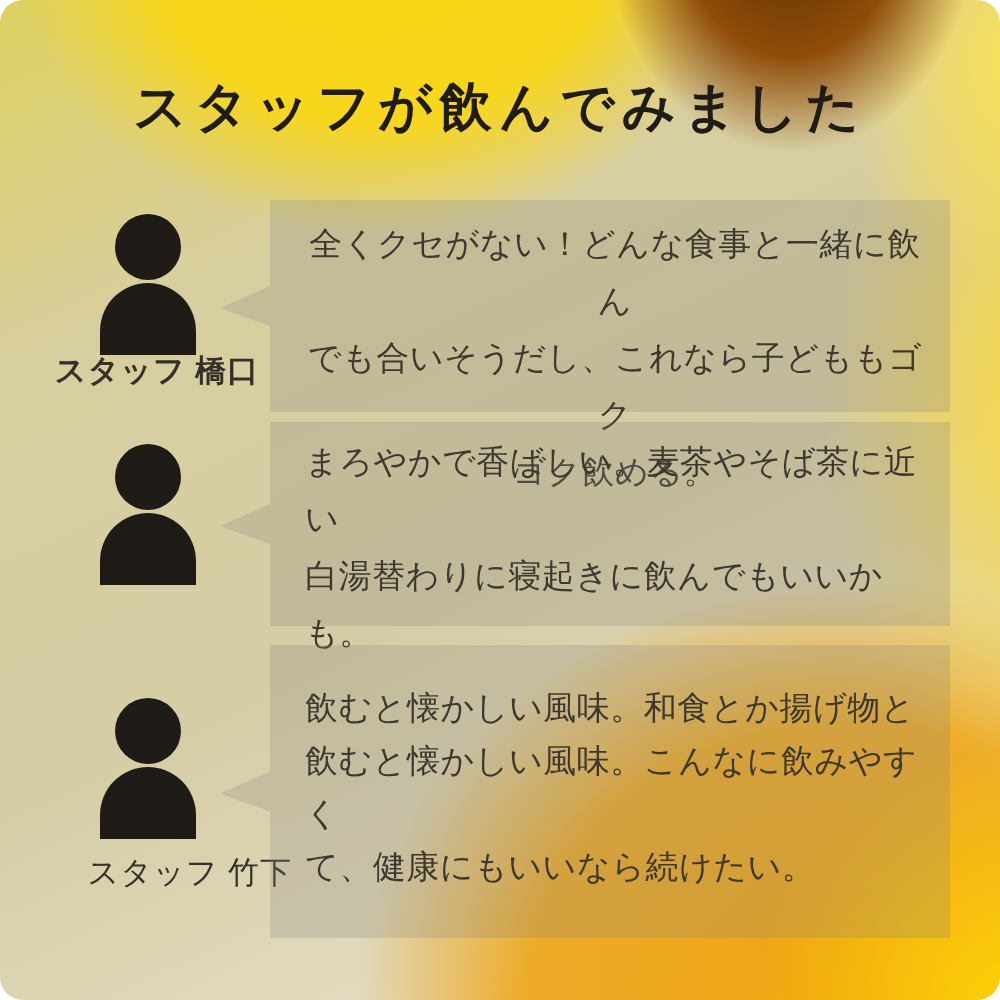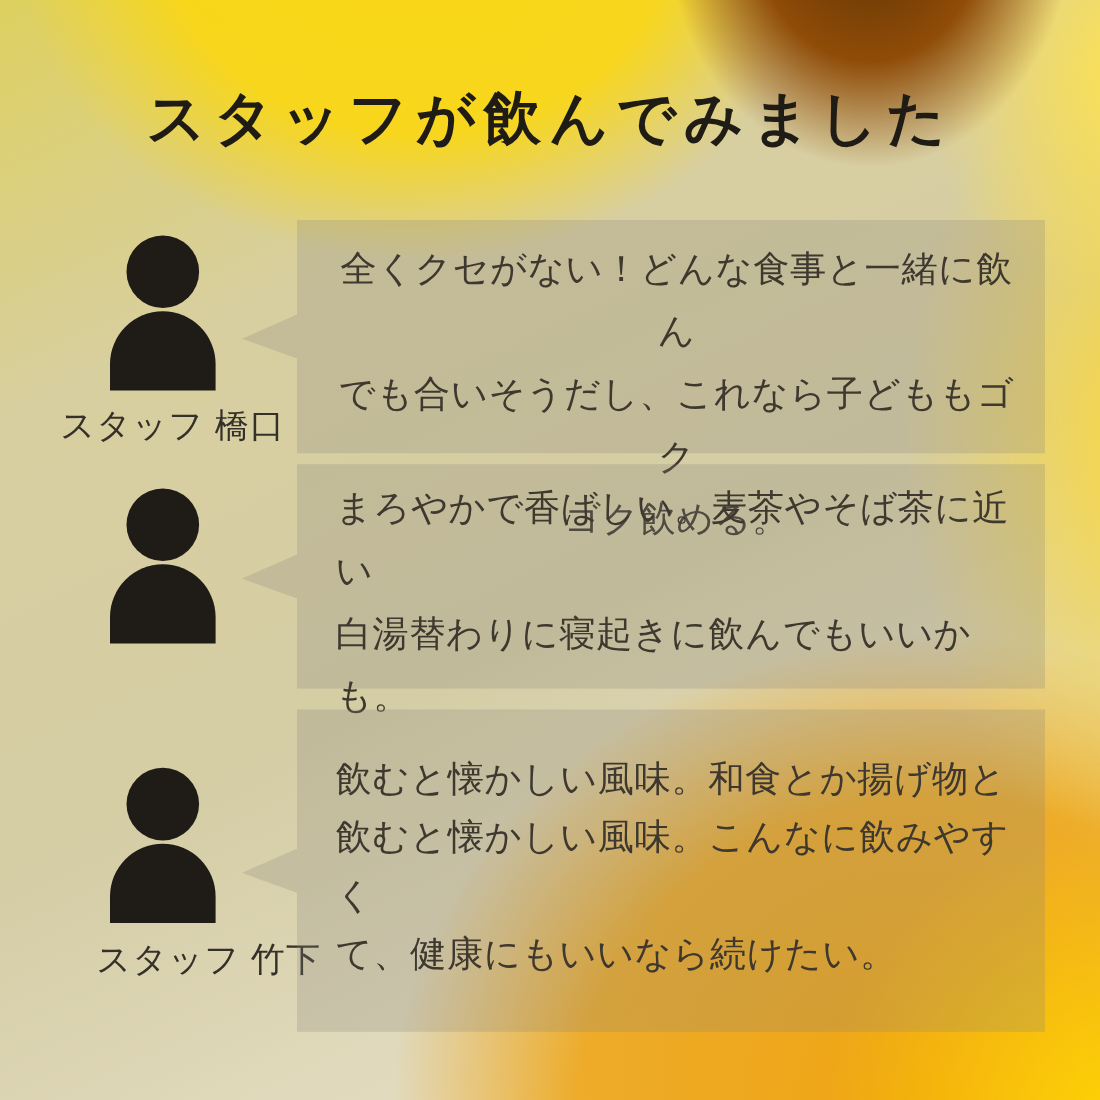--- a/index.html
+++ b/index.html
@@ -13,20 +13,21 @@
     height: 1000px;
     overflow: hidden;
     background:
       radial-gradient(ellipse 250px 300px at 790px -70px, #5a3002 0%, #8f4c08 42%, rgba(165,95,18,0) 74%),
       radial-gradient(ellipse 470px 380px at 380px -60px, #fad714 0%, rgba(250,215,20,0.92) 48%, rgba(250,215,20,0) 78%),
       radial-gradient(ellipse 300px 300px at 1050px 60px, #ffe34a 0%, rgba(255,227,74,0) 72%),
       radial-gradient(ellipse 340px 560px at 1060px 400px, rgba(252,216,50,0.95) 0%, rgba(252,216,50,0) 70%),
       radial-gradient(circle 340px at 1020px 1020px, #ffd303 0%, rgba(255,211,3,0) 80%),
       radial-gradient(ellipse 650px 570px at 850px 1010px, #efa30f 0%, rgba(239,163,15,0.85) 50%, rgba(239,163,15,0) 76%),
       linear-gradient(155deg, #ddd05f 0%, #d8cfa0 26%, #d5cda5 55%, #ece6d4 100%);
+    border-radius: 23px;
   }
   .title {
     position: absolute;
     top: 72px;
     left: 0;
     width: 100%;
     text-align: center;
     font-size: 53px;
     font-weight: bold;
     letter-spacing: 7px;
@@ -78,21 +79,21 @@
   }
   .bubble-1 { top: 200px; height: 212px; }
   .bubble-1 .text { padding-top: 15px; text-align: center; }
   .bubble-2 { top: 422px; height: 204px; }
   .bubble-2 .text { padding-top: 11px; }
   .bubble-3 { top: 645px; height: 293px; }
   .bubble-3 .text { padding-top: 36px; line-height: 53px; }
   .avatar-1 { top: 214px; }
   .avatar-2 { top: 444px; }
   .avatar-3 { top: 698px; }
-  .name-1 { top: 366px; }
+  .name-1 { top: 350px; font-weight: bold; }
   .name-2 { top: 592px; }
   .name-3 { top: 852px; text-align: right; }
 </style>
 </head>
 <body>
 
 <div class="canvas">
 
   <div class="title">スタッフが飲んでみました</div>
 

